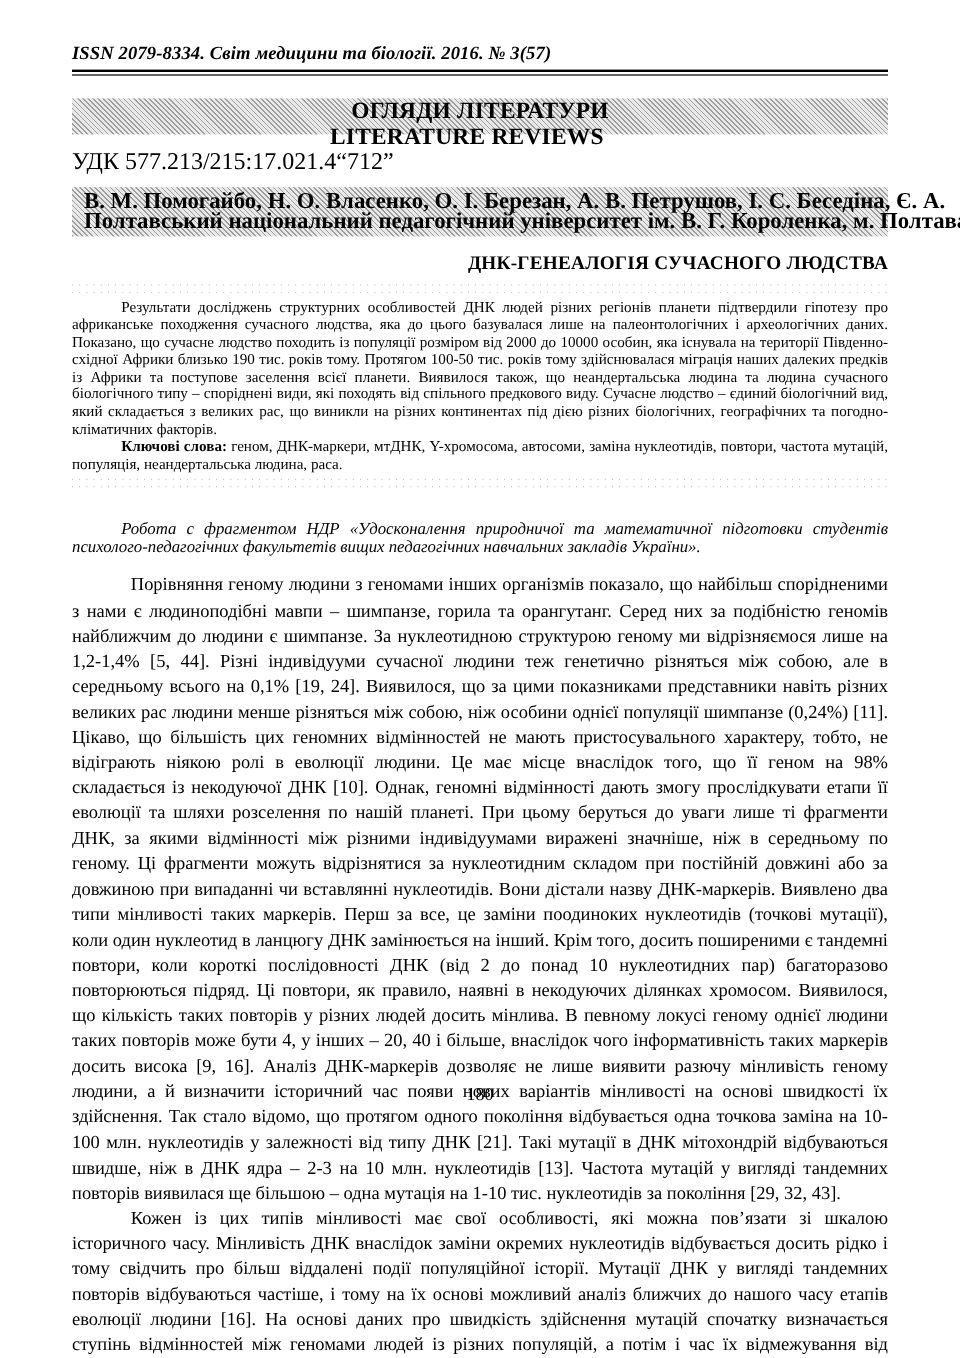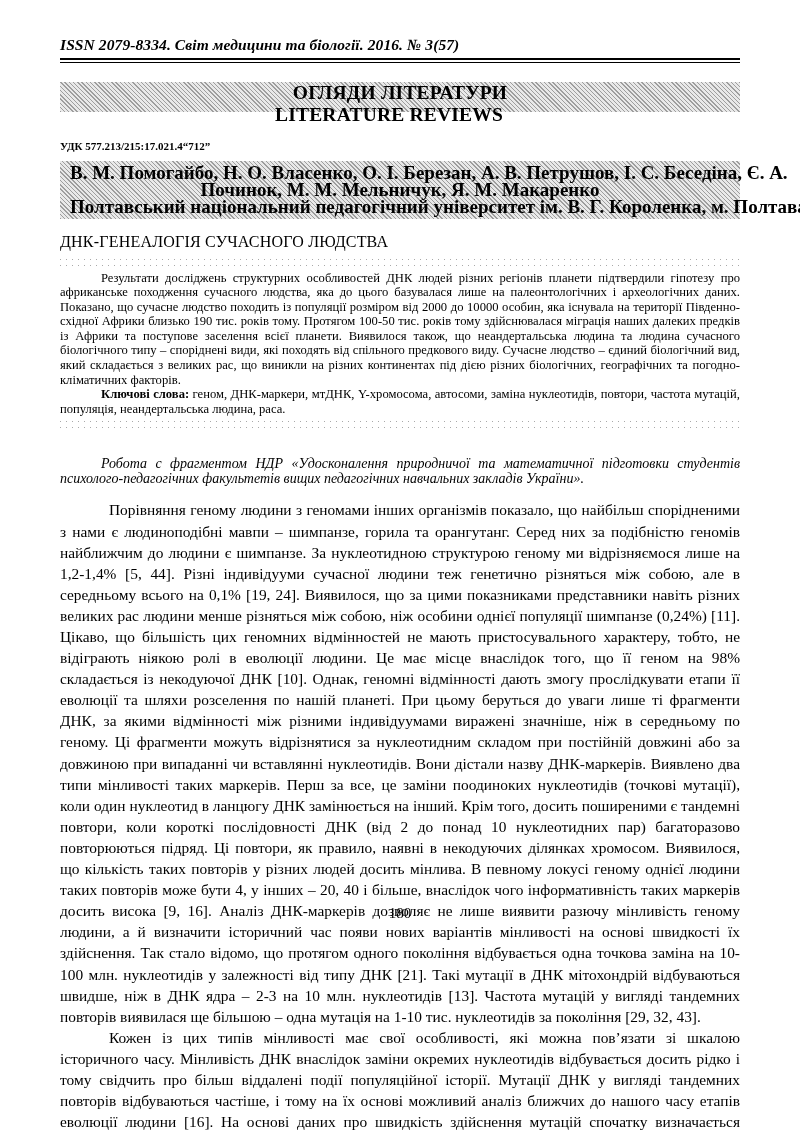--- a/index.html
+++ b/index.html
@@ -66,46 +66,46 @@
     font-size: 19.5px;
     font-weight: bold;
     letter-spacing: 0.2px;
     white-space: nowrap;
   }
   .banner-left { }
   .banner-right { padding-right: 22px; }
 
   
   .udc {
-    margin-top: 28px;
-    font-size: 11px;
-    font-weight: bold;
+    margin-top: 12px;
+    font-size: 20px;
+    font-weight: normal;
     white-space: nowrap;
   }
 
   
   .authors-block {
     margin-top: 9px;
     padding: 3px 10px 4px 10px;
     box-sizing: border-box;
     text-align: center;
   }
   .authors-block .line {
     font-size: 19px;
     font-weight: bold;
     line-height: 17px;
     white-space: nowrap;
   }
 
   
   .article-title {
     margin-top: 14px;
-    text-align: left;
+    text-align: right;
     font-size: 16px;
-    font-weight: normal;
+    font-weight: bold;
     letter-spacing: 0.2px;
   }
 
   
   .zigzag {
     height: 7px;
     margin-top: 8px;
     background-repeat: repeat-x;
     background-size: 6px 7px;
     background-image:
@@ -175,21 +175,20 @@
 
   <div class="section-banner hatch">
     <span class="banner-left">ОГЛЯДИ ЛІТЕРАТУРИ</span>
     <span class="banner-right">LITERATURE REVIEWS</span>
   </div>
 
   <div class="udc">УДК 577.213/215:17.021.4“712”</div>
 
   <div class="authors-block hatch">
     <div class="line">В. М. Помогайбо, Н. О. Власенко, О. І. Березан, А. В. Петрушов, І. С. Беседіна, Є. А.</div>
-    <div class="line">Починок, М. М. Мельничук, Я. М. Макаренко</div>
     <div class="line">Полтавський національний педагогічний університет ім. В. Г. Короленка, м. Полтава</div>
   </div>
 
   <div class="article-title">ДНК-ГЕНЕАЛОГІЯ СУЧАСНОГО ЛЮДСТВА</div>
 
   <div class="zigzag"></div>
 
   <div class="abstract">
     <span>Результати досліджень структурних особливостей ДНК людей різних регіонів планети підтвердили гіпотезу про африканське походження сучасного людства, яка до цього базувалася лише на палеонтологічних і археологічних даних. Показано, що сучасне людство походить із популяції розміром від 2000 до 10000 особин, яка існувала на території Південно-східної Африки близько 190 тис. років тому. Протягом 100-50 тис. років тому здійснювалася міграція наших далеких предків із Африки та поступове заселення всієї планети. Виявилося також, що неандертальська людина та людина сучасного біологічного типу – споріднені види, які походять від спільного предкового виду. Сучасне людство – єдиний біологічний вид, який складається з великих рас, що виникли на різних континентах під дією різних біологічних, географічних та погодно-кліматичних факторів.</span>
     <span class="kw"><b>Ключові слова:</b><span> геном, ДНК-маркери, мтДНК, Y-хромосома, автосоми, заміна нуклеотидів, повтори, частота мутацій, популяція, неандертальська людина, раса.</span></span>

